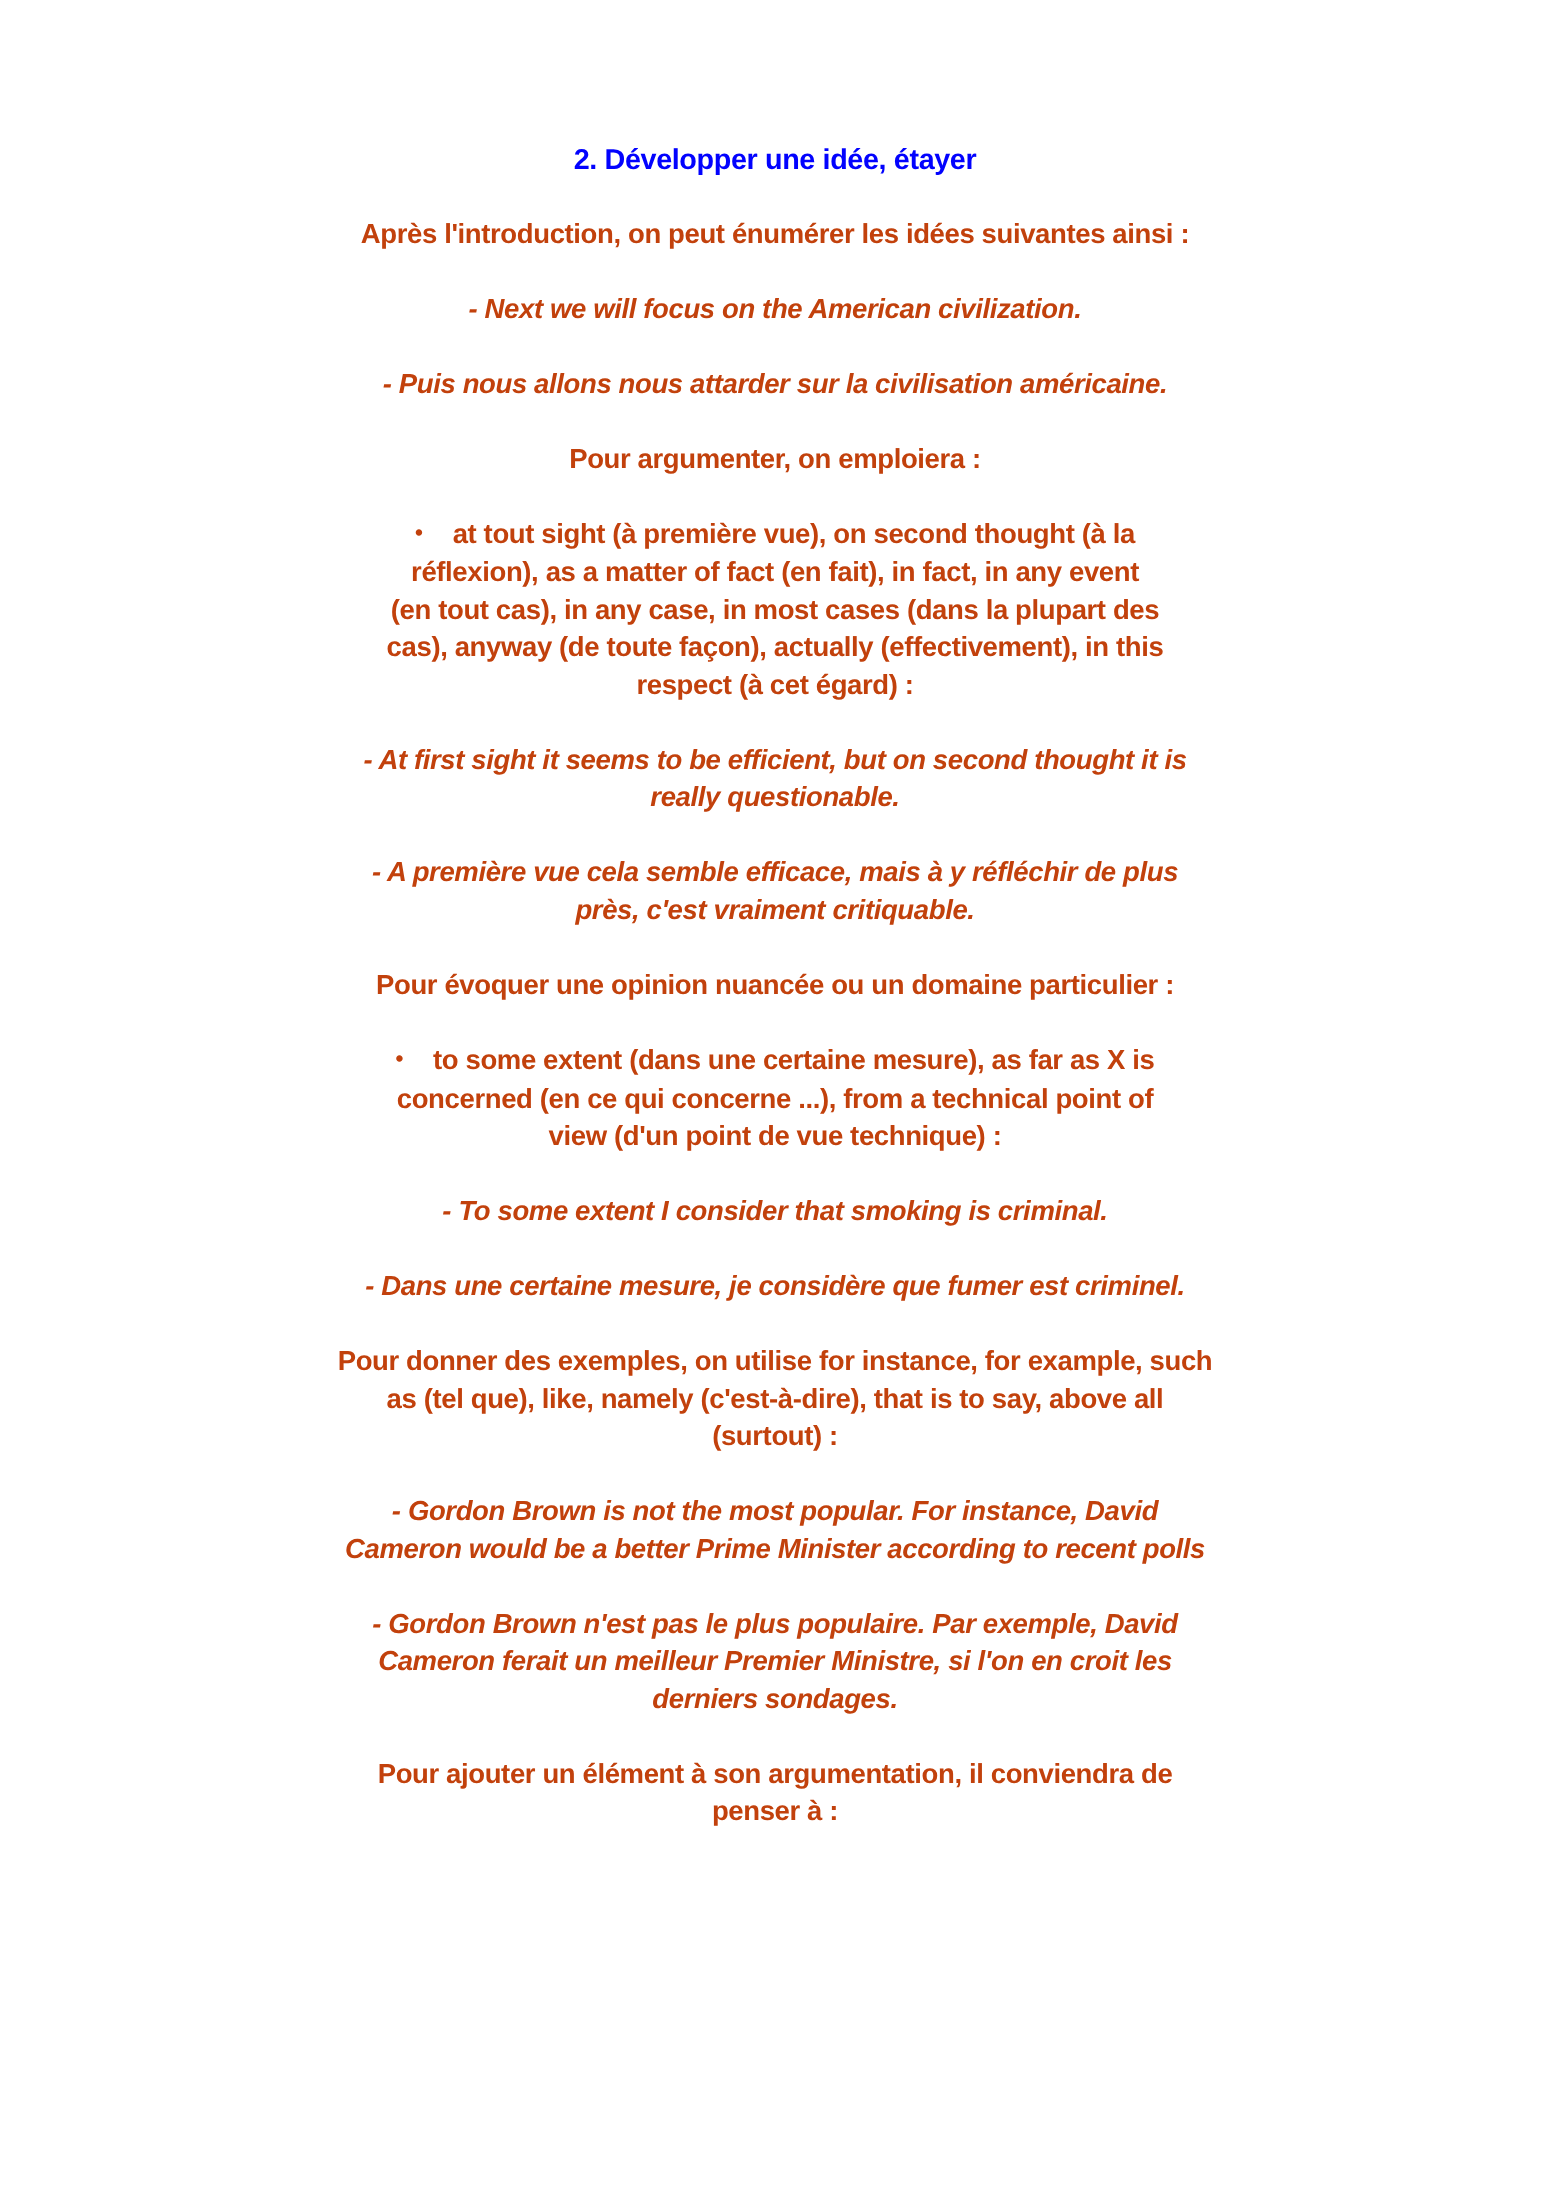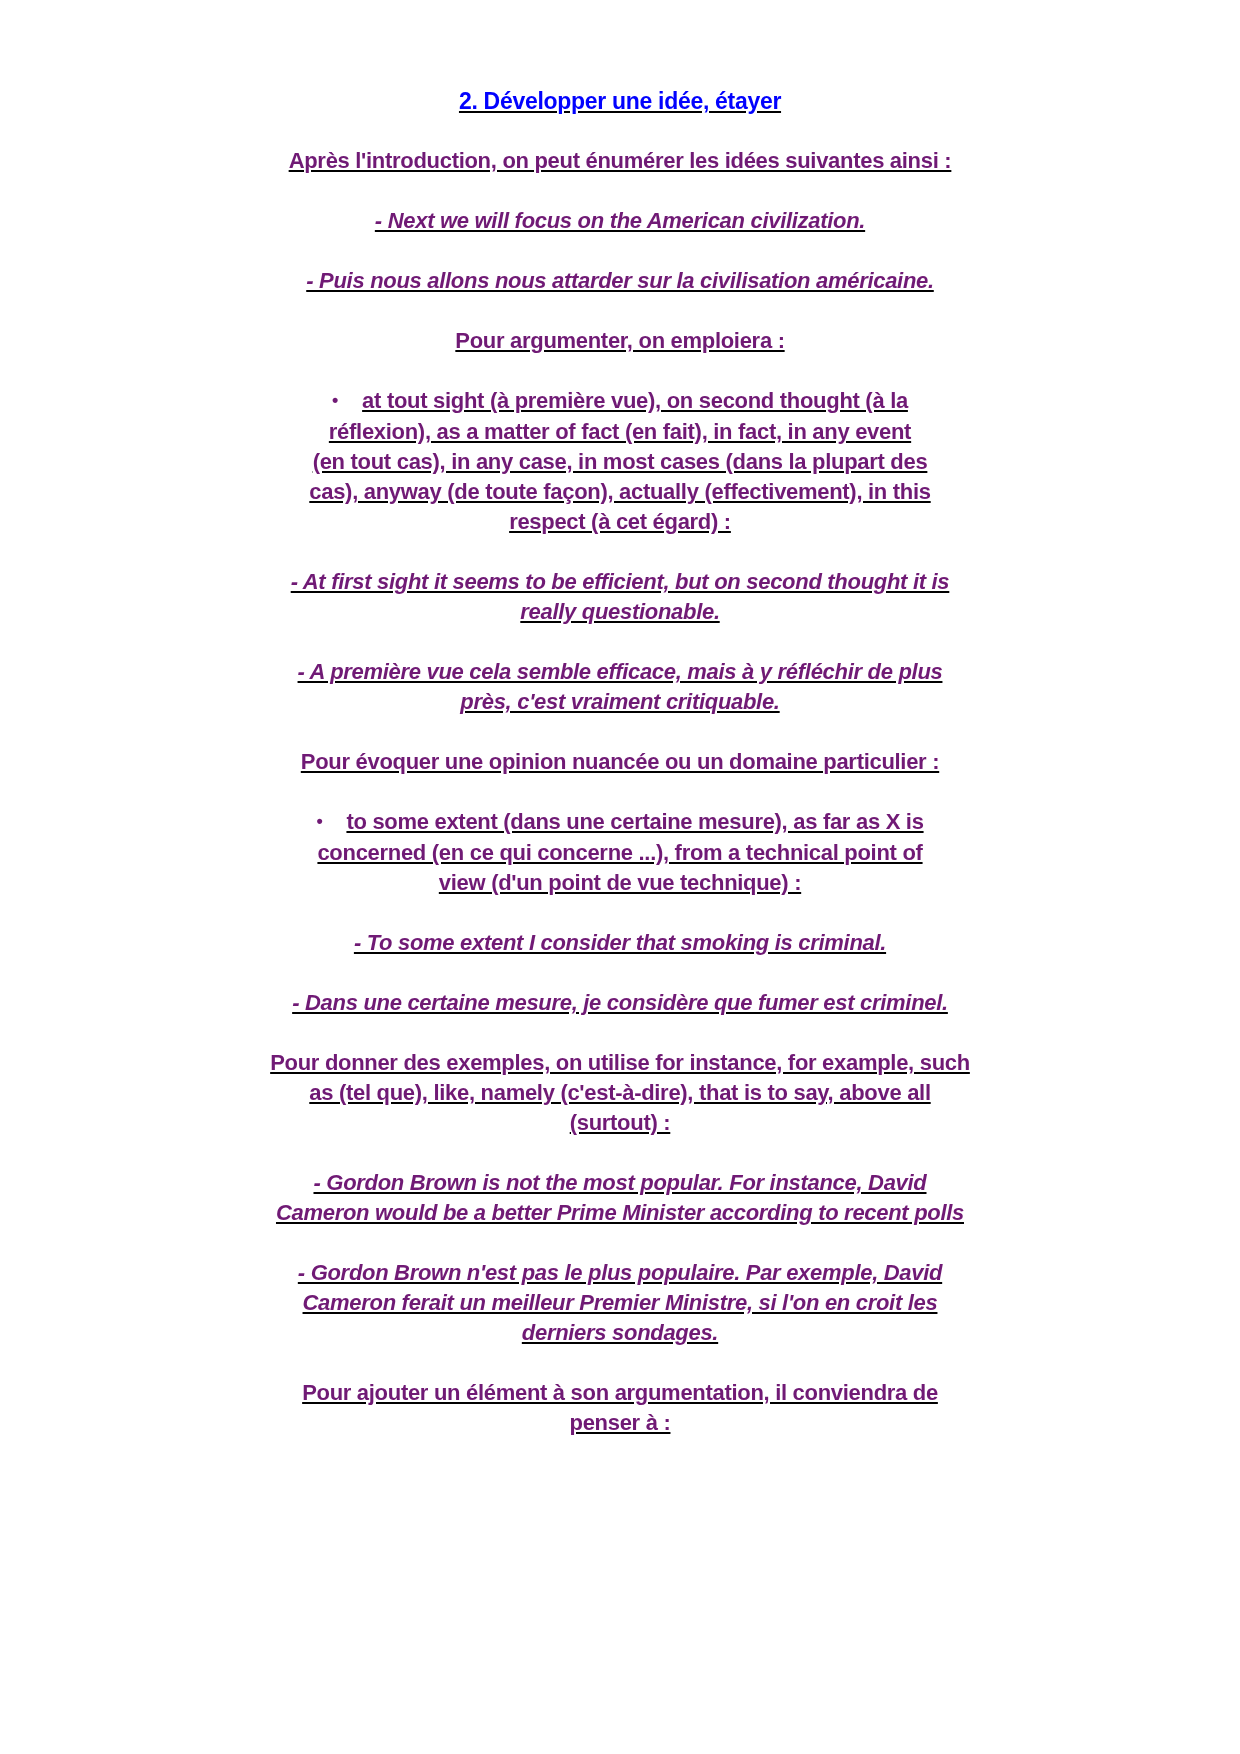--- a/index.html
+++ b/index.html
@@ -10,33 +10,32 @@
   body {
     width: 1240px;
     height: 1754px;
     position: relative;
     font-family: "Liberation Sans", sans-serif;
   }
   .page {
     box-sizing: border-box;
     width: 1240px;
     height: 1754px;
-    padding-top: 86px;
+    padding-top: 112px;
     overflow: hidden;
-    text-decoration: underline;
   }
   .para {
     width: 960px;
     margin: 0 auto 30px auto;
     text-align: center;
     font-weight: bold;
     font-size: 22px;
     line-height: 30px;
     letter-spacing: -0.3px;
-    color: #701a75;
+    color: #c2410c;
     white-space: pre-line; 
   }
   .para.title {
     color: #0202fe;
     font-size: 23px;
   }
   .para.example {
     font-style: italic;
     text-align: center;
   }

